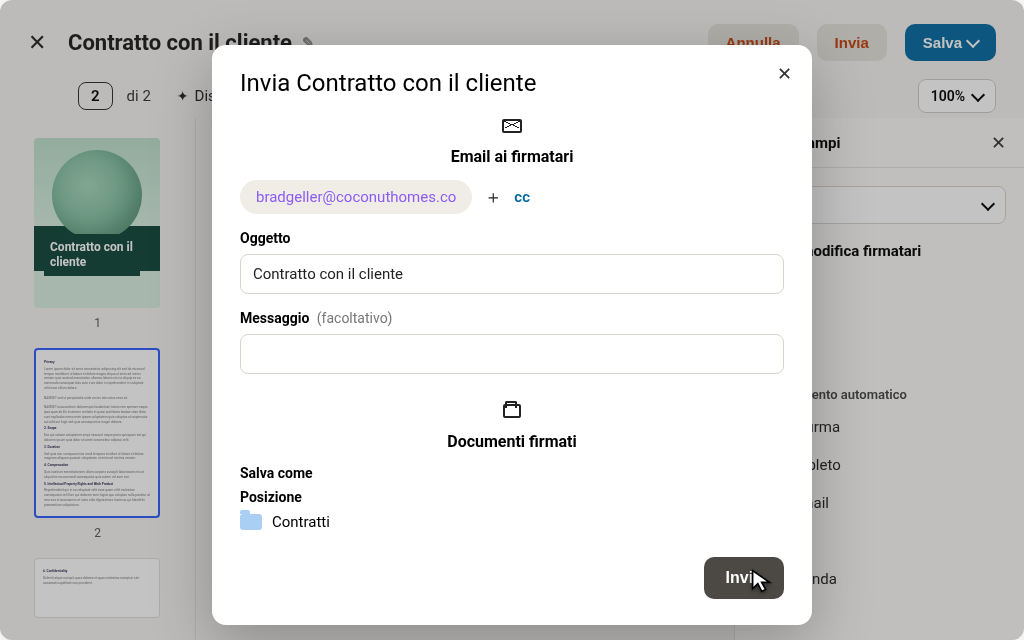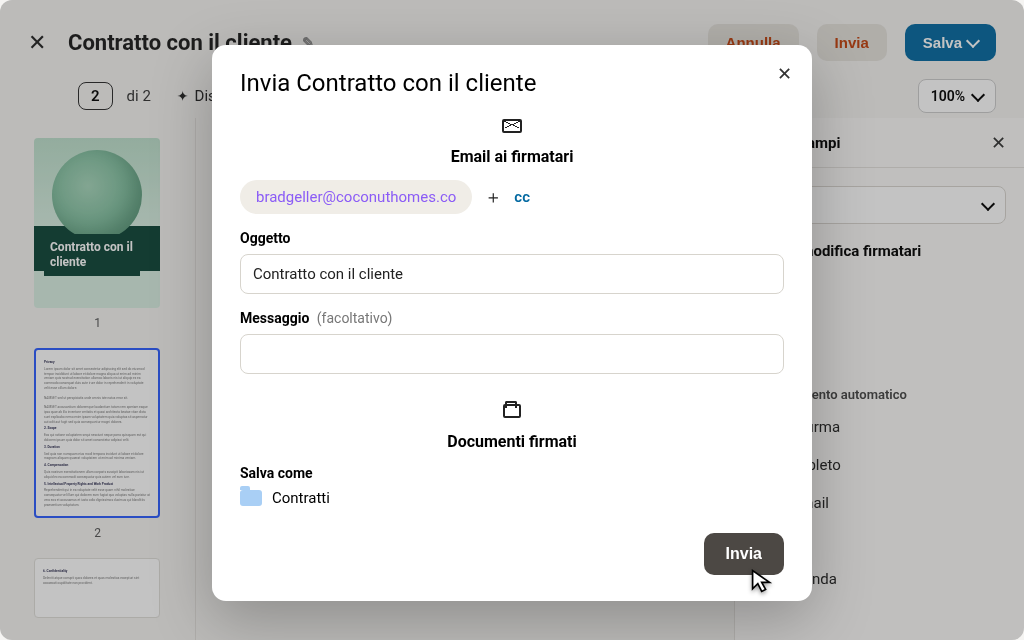--- a/index.html
+++ b/index.html
@@ -195,20 +195,21 @@
   <input class="input" value="" style="">
 
   <div class="sec-gap"></div>
   <div class="sec-head">
     <span class="folder-ic"></span>
     <span>Documenti firmati</span>
   </div>
 
   <div class="label">Salva come</div>
 
+  <div class="label">Posizione</div>
   <div class="folder-row">
     <span class="folder-blue"></span>
     <span>Contratti</span>
   </div>
 
   <div class="modal-footer">
     <button class="send-btn">Invia</button>
   </div>
 </div>
 

